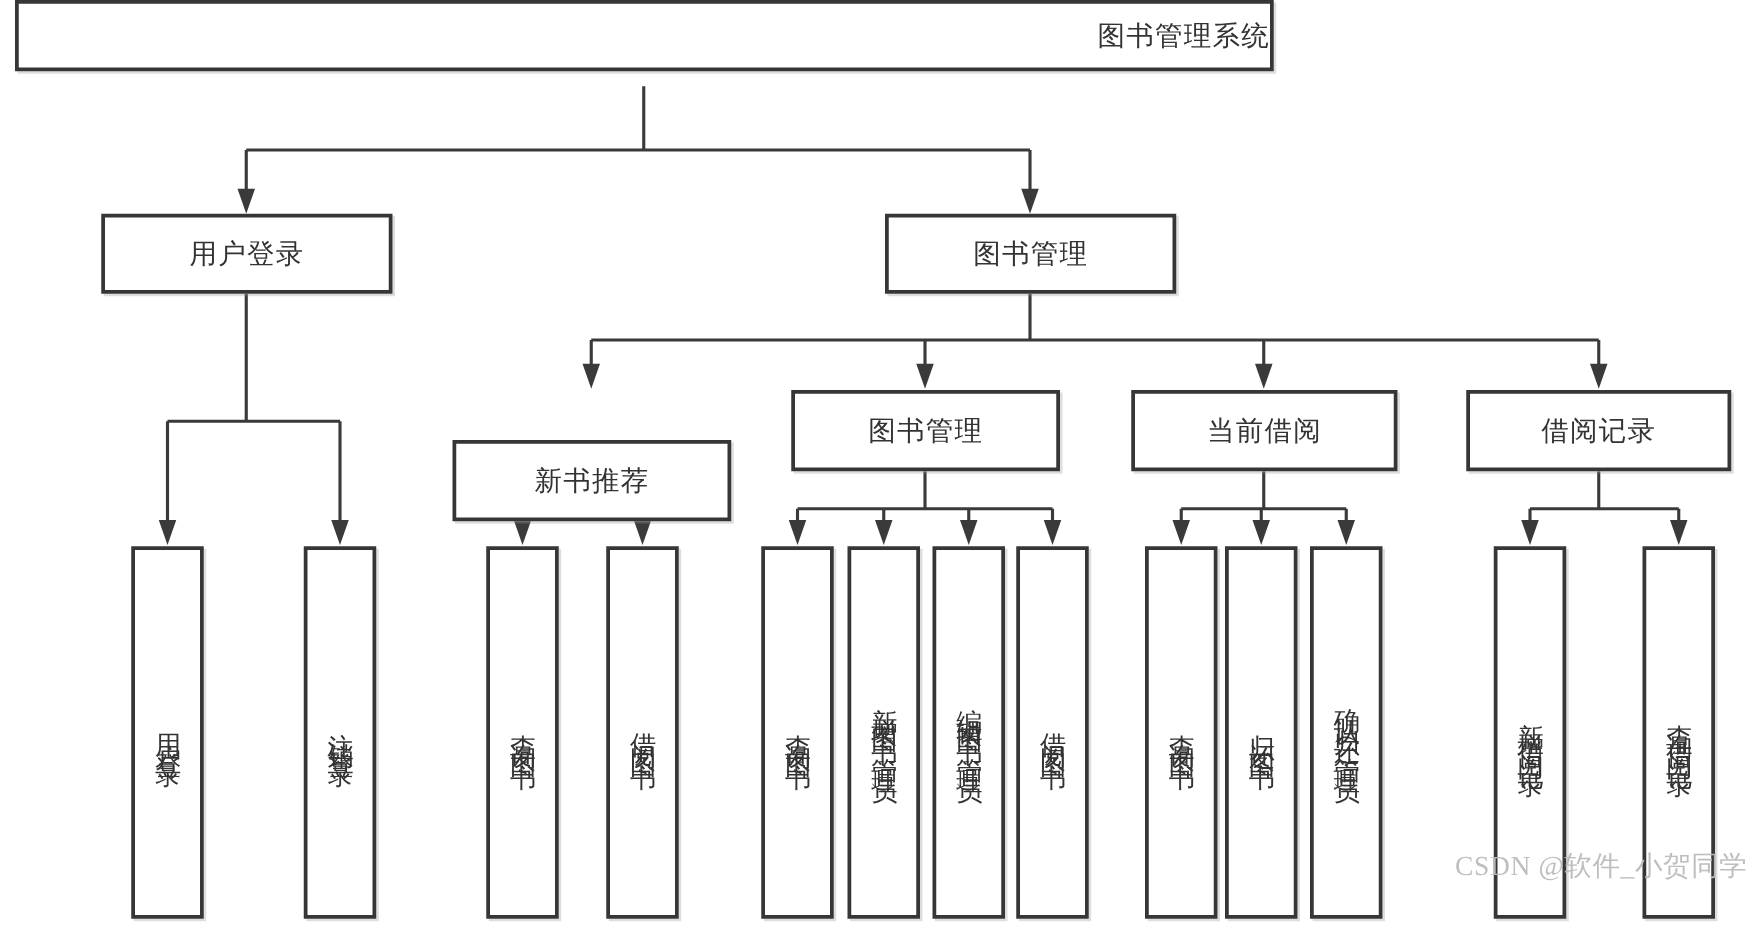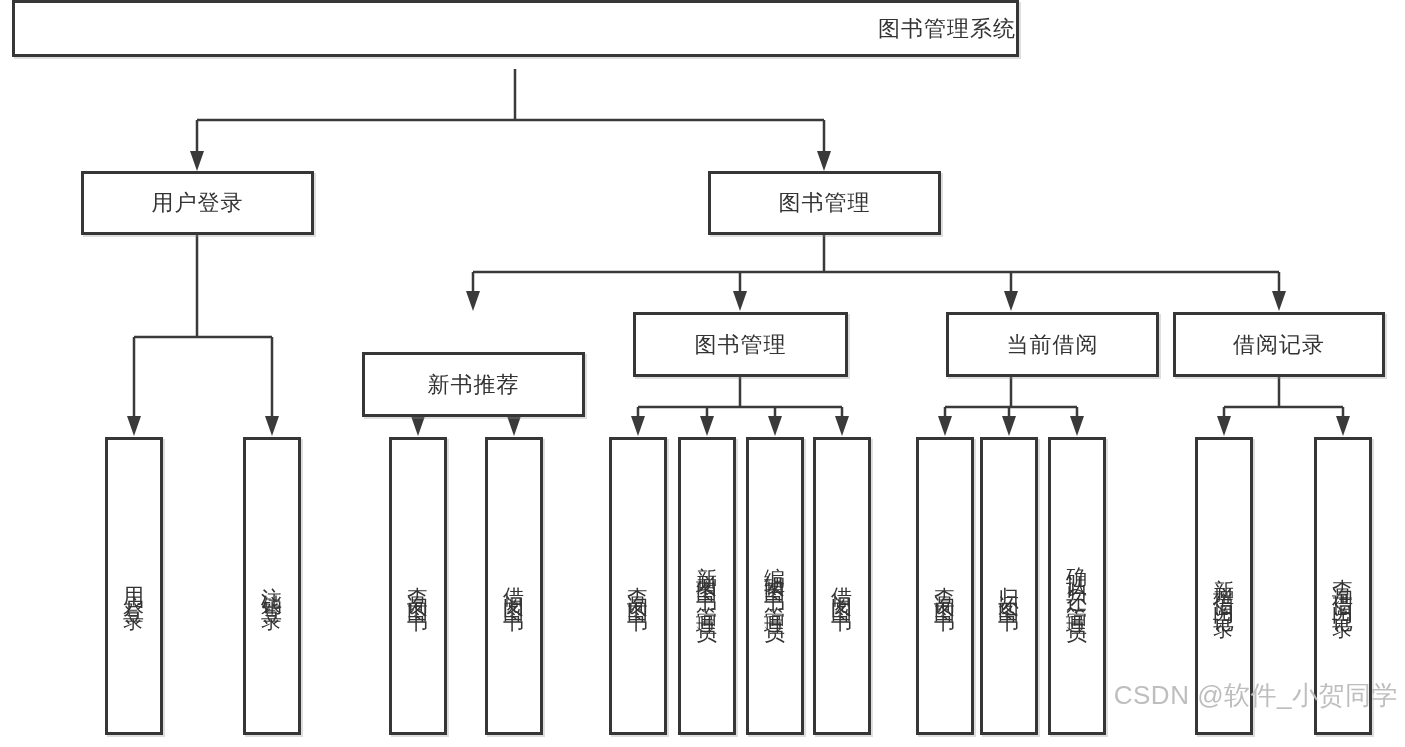--- a/index.html
+++ b/index.html
@@ -15,40 +15,40 @@
   .node .label{display:block;white-space:nowrap;}
   .h .label{font-size:22px;letter-spacing:1px;}
   .v .label{writing-mode:vertical-rl;text-orientation:mixed;font-size:21px;letter-spacing:8px;line-height:1.1;}
   .leaf{top:437px;width:58px;height:298px;}
 
   #n-root{left:12px;top:0;width:1007px;height:57px;justify-content:flex-end;}
   #n-login{left:81px;top:171px;width:233px;height:64px;}
   #n-mgmt{left:708px;top:171px;width:233px;height:64px;}
   #n-rec{left:362px;top:312px;width:223px;height:65px;margin-top:40px;}
   #n-bor{left:633px;top:312px;width:215px;height:65px;}
-  #n-cur{left:946px;top:312px;width:213px;height:65px;}
+  #n-cur{left:905px;top:312px;width:213px;height:65px;}
   #n-his{left:1173px;top:312px;width:212px;height:65px;}
 
   #l-login{left:105px;}
   #l-logout{left:243px;}
   #l-rec-query{left:389px;}
   #l-rec-borrow{left:485px;}
   #l-bor-query{left:609px;}
   #l-bor-add{left:678px;}
   #l-bor-edit{left:746px;}
   #l-bor-borrow{left:813px;}
   #l-cur-query{left:916px;}
   #l-cur-return{left:980px;}
   #l-cur-confirm{left:1048px;}
   #l-his-add{left:1195px;}
   #l-his-query{left:1314px;}
 
   .watermark{
     position:absolute;z-index:5;right:7px;top:678px;
-    font-size:26px;color:rgba(186,186,186,0.95);letter-spacing:0.5px;
+    font-size:22px;color:rgba(186,186,186,0.95);letter-spacing:0.5px;font-family:Liberation Serif, serif;
   }
 </style>
 </head>
 <body>
 
 <div class="stage">
 
   <svg class="connectors" width="1405" height="747" viewBox="0 0 1405 747" aria-hidden="true">
     <path fill="none" stroke="#3a3a3a" stroke-width="2.5" d="
       M515,69 V120

